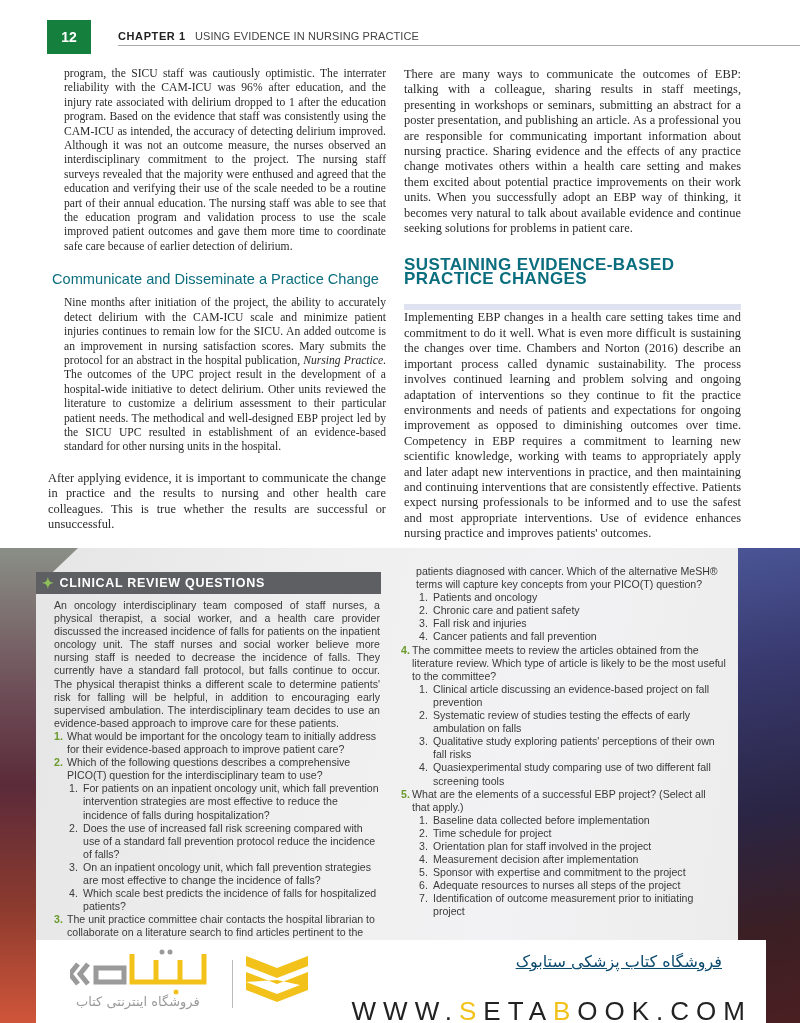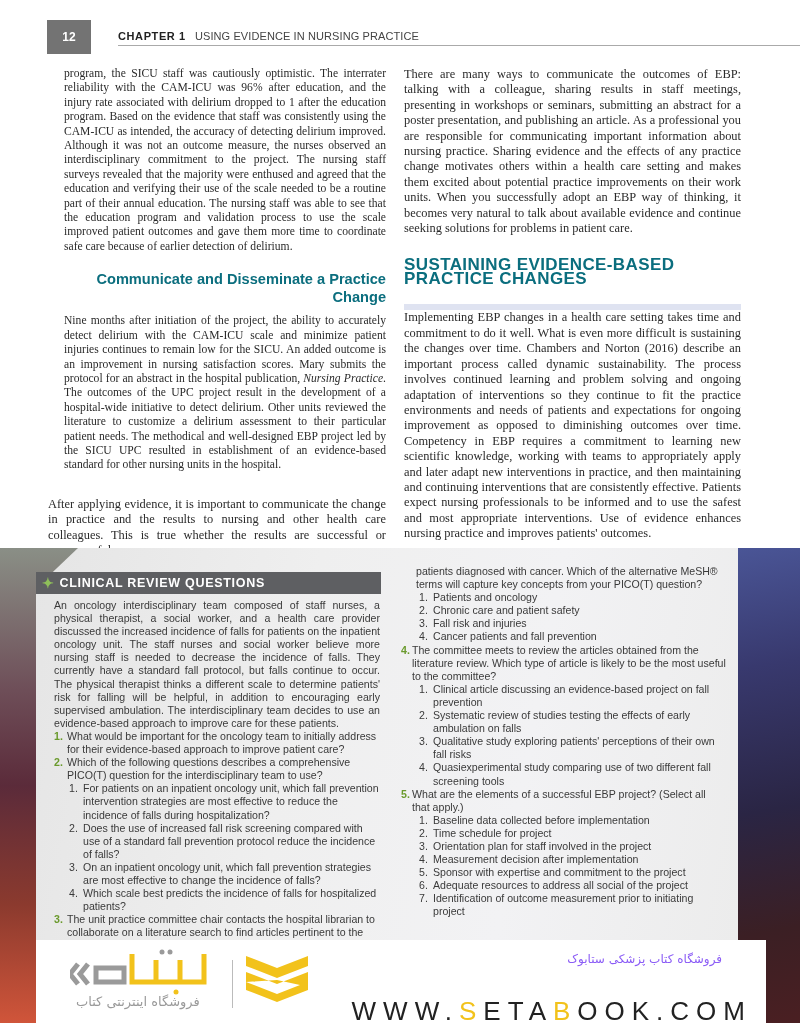--- a/index.html
+++ b/index.html
@@ -2,51 +2,51 @@
 <html><head>
 <meta charset="utf-8">
 <style>
   * { box-sizing: border-box; margin: 0; padding: 0; }
   html, body { width: 800px; height: 1023px; background: #ffffff; overflow: hidden; }
   body { position: relative; font-family: "Liberation Serif", serif; color: #222; }
 
   
   .page-num {
     position: absolute; left: 47px; top: 20px; width: 44px; height: 34px;
-    background: #737373; color: #fff; font-family: "Liberation Sans", sans-serif;
-    font-weight: bold; font-size: 12px; display: flex; align-items: center; justify-content: center;
+    background: #15803d; color: #fff; font-family: "Liberation Sans", sans-serif;
+    font-weight: bold; font-size: 14px; display: flex; align-items: center; justify-content: center;
   }
   .running-head {
     position: absolute; left: 118px; top: 30px; width: 690px;
     font-family: "Liberation Sans", sans-serif; font-size: 11px; color: #333;
     border-bottom: 1.5px solid #aaa; padding-bottom: 3px; letter-spacing: 0.1px;
   }
   .running-head .chap { font-weight: bold; letter-spacing: 0.6px; margin-right: 6px; color: #222; }
   .running-head .chap-title { color: #444; }
 
   
   .col {
     position: absolute; font-size: 11.6px; line-height: 14.4px; text-align: justify;
     color: #2a2a2a;
   }
   .col-left { left: 48px; top: 67px; width: 338px; }
   .col-right { left: 404px; top: 67px; width: 337px; }
   .indent { padding-left: 16px; padding-right: 0; }
   .p { margin-bottom: 0; }
   .h2 {
-    font-family: "Liberation Sans", sans-serif; font-weight: bold; color: #0b6e7e;
-    font-size: 14.6px; line-height: 18px; margin: 16px 0 8px -3px; text-align: right;
+    font-family: "Liberation Sans", sans-serif; font-weight: normal; color: #0b6e7e;
+    font-size: 14.6px; line-height: 18px; margin: 16px 0 8px -3px; text-align: center;
   }
   .h1 {
     font-family: "Liberation Sans", sans-serif; font-weight: 900; color: #0b6e7e;
     font-size: 17px; line-height: 14px; letter-spacing: 0.4px; text-align: left;
     margin-top: 22px; padding-bottom: 18px; border-bottom: 6px solid #dfe3f1;
   }
   .h1 span { display: block; }
-  .p-big { font-size: 12.4px; line-height: 15.4px; margin-top: 24px; }
+  .p-big { font-size: 12.4px; line-height: 15.4px; margin-top: 16px; }
   .col-right .p-big { margin-top: 0; }
   .sec2 { margin-top: 8px; }
 
   
   .review-bg {
     position: absolute; left: 0; top: 548px; width: 800px; height: 475px;
     background: linear-gradient(180deg, #8a8f86 0%, #6e4e58 30%, #5b2b3a 50%, #8b3a2e 75%, #d0553a 100%);
   }
   .review-bg-right {
     position: absolute; left: 738px; top: 548px; width: 62px; height: 475px;
@@ -89,21 +89,21 @@
     position: absolute; left: 34px; top: 8px; width: 160px; height: 48px;
   }
   .logo-sub {
     position: absolute; left: 40px; top: 54px; font-family: "DejaVu Sans", sans-serif;
     font-size: 13px; color: #9a9a9a; direction: rtl;
   }
   .logo-divider { position: absolute; left: 196px; top: 20px; width: 1px; height: 48px; background: #bbb; }
   .logo-mark { position: absolute; left: 206px; top: 10px; width: 70px; height: 62px; }
   .ad-fa {
     position: absolute; right: 44px; top: 12px; font-family: "DejaVu Sans", sans-serif;
-    font-size: 12px; color: #8b5cf6; direction: rtl;
+    font-size: 16px; color: #0c4a6e; direction: rtl; text-decoration: underline;
   }
   .ad-url {
     position: absolute; right: 14px; top: 56px; font-family: Liberation Sans, sans-serif;
     font-size: 26px; color: #222; letter-spacing: 7px;
   }
   .ad-url .hl { color: #f2c21b; }
 </style>
 </head>
 <body>
 
@@ -231,21 +231,21 @@
   <div class="opt">
       <span class="opt-num">4.</span>
       <span class="opt-body">Measurement decision after implementation</span>
     </div>
   <div class="opt">
       <span class="opt-num">5.</span>
       <span class="opt-body">Sponsor with expertise and commitment to the project</span>
     </div>
   <div class="opt">
       <span class="opt-num">6.</span>
-      <span class="opt-body">Adequate resources to address all social of the project</span>
+      <span class="opt-body">Adequate resources to nurses all steps of the project</span>
     </div>
   <div class="opt">
       <span class="opt-num">7.</span>
       <span class="opt-body">Identification of outcome measurement prior to initiating project</span>
     </div>
 </div>
 
 <div class="ad">
   <svg class="logo-wordmark" viewBox="0 0 160 48">
     <path d="M8 16 L0 26 L8 36 M18 16 L10 26 L18 36" stroke="#9a9a9a" stroke-width="5" fill="none"></path>

